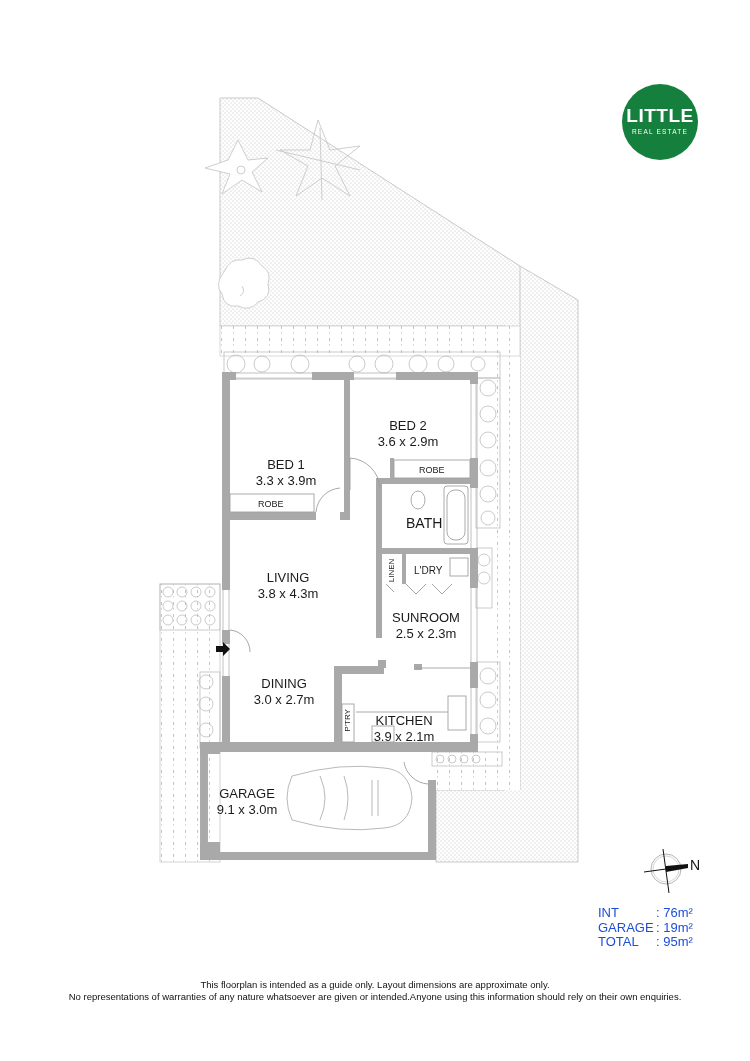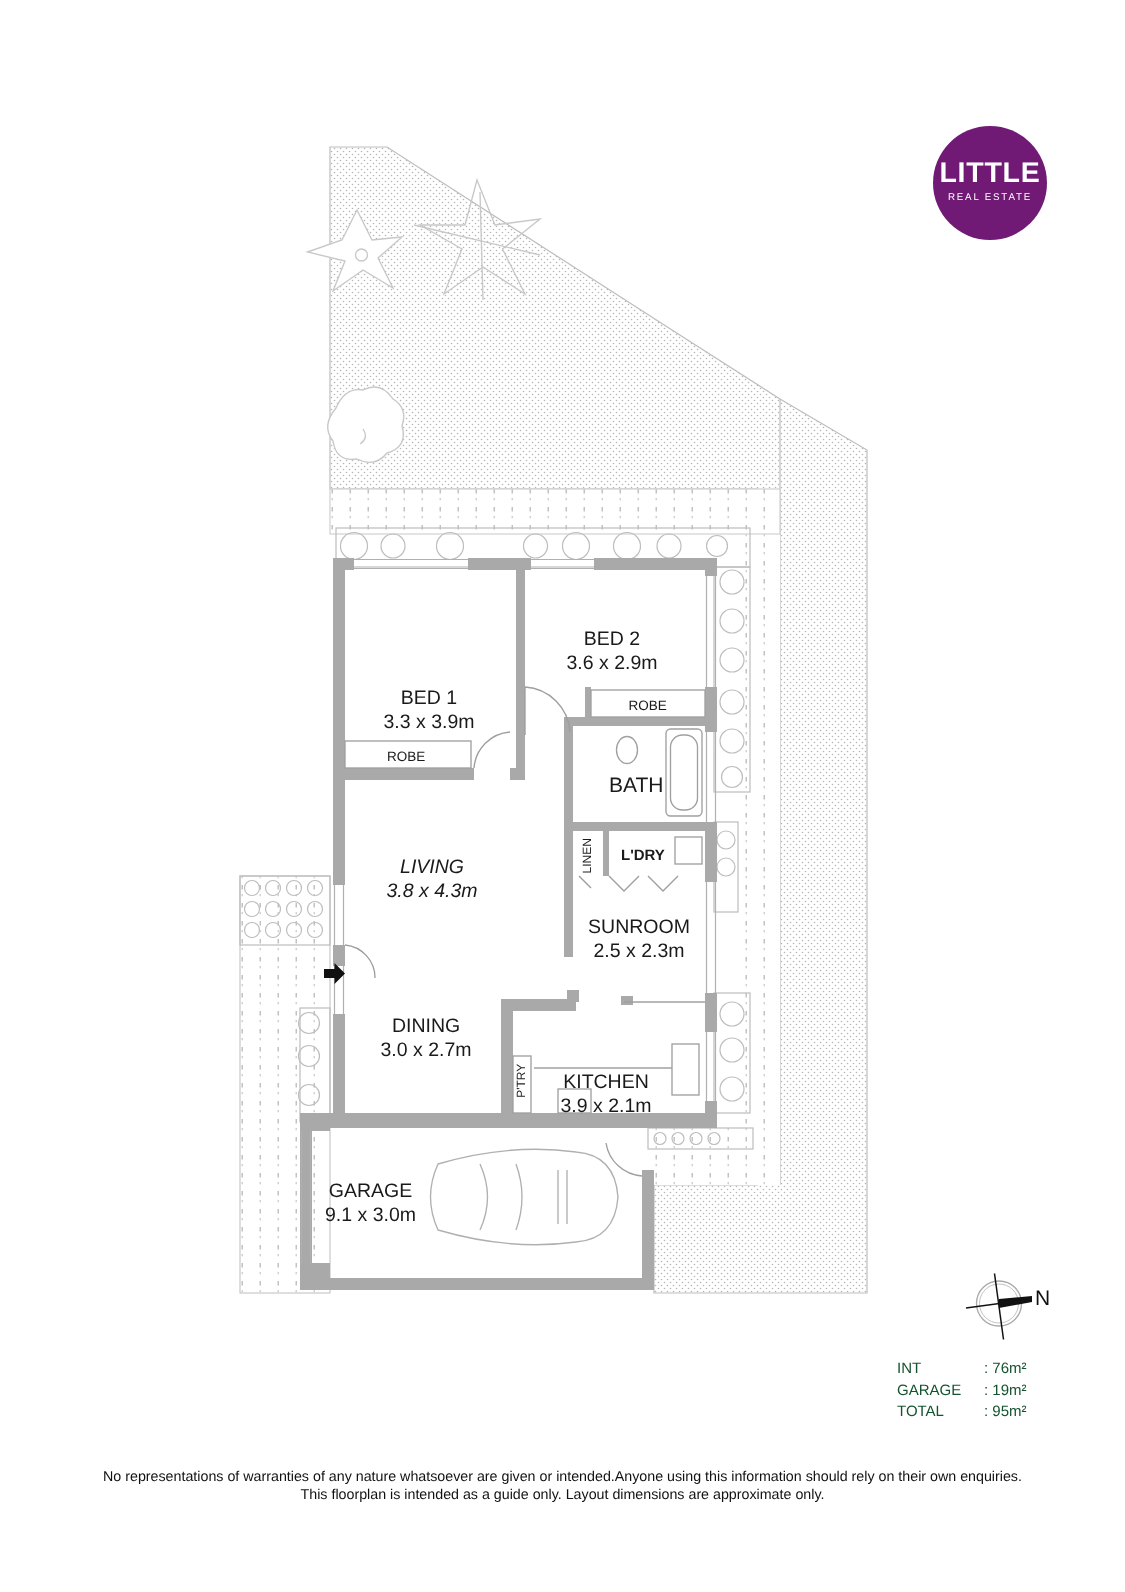--- a/index.html
+++ b/index.html
@@ -4,24 +4,24 @@
 <style>
   html, body { margin: 0; padding: 0; background: #ffffff; }
   body { width: 750px; height: 1061px; position: relative; overflow: hidden; font-family: "Liberation Sans", sans-serif; color: #222; }
   .abs { position: absolute; }
   svg.plan { position: absolute; left: 0; top: 0; }
   .room-label { position: absolute; text-align: center; font-size: 13px; line-height: 16px; color: #1a1a1a; white-space: nowrap; }
   .room-label .rn { display: block; }
   .room-label .rd { display: block; }
   .small-label { position: absolute; font-size: 9px; color: #1a1a1a; white-space: nowrap; }
   .vert { transform: rotate(-90deg); transform-origin: center; }
-  .logo { position: absolute; left: 622px; top: 84px; width: 76px; height: 76px; border-radius: 50%; background: #701a75; color: #fff; text-align: center; }
+  .logo { position: absolute; left: 622px; top: 84px; width: 76px; height: 76px; border-radius: 50%; background: #15803d; color: #fff; text-align: center; }
   .logo .l1 { position: absolute; left: 0; right: 0; top: 22px; font-size: 19px; font-weight: bold; letter-spacing: 0.5px; line-height: 20px; }
   .logo .l2 { position: absolute; left: 0; right: 0; top: 44px; font-size: 6.5px; letter-spacing: 1.2px; line-height: 8px; }
-  .areas { position: absolute; left: 598px; top: 906px; font-size: 10px; line-height: 14.5px; color: #14532d; }
+  .areas { position: absolute; left: 598px; top: 906px; font-size: 13px; line-height: 14.5px; color: #1d4ed8; }
   .areas .row { display: flex; }
   .areas .k { width: 58px; }
   .disclaimer { position: absolute; left: 0; width: 750px; top: 979px; text-align: center; font-size: 9.5px; line-height: 11.5px; color: #111; }
 </style>
 </head>
 <body>
 
 <svg class="plan" width="750" height="1061" viewBox="0 0 750 1061" xmlns="http://www.w3.org/2000/svg">
   <defs>
     <pattern id="dots" width="4" height="4" patternUnits="userSpaceOnUse">
@@ -233,21 +233,21 @@
 </div>
 
 <div class="room-label" style="left:244px; top:424px; width:84px;margin-top:33px;">
   <span class="rn">BED 1</span>
   <span class="rd">3.3 x 3.9m</span>
 </div>
 <div class="room-label" style="left:366px; top:418px; width:84px;">
   <span class="rn">BED 2</span>
   <span class="rd">3.6 x 2.9m</span>
 </div>
-<div class="room-label" style="left:246px; top:570px; width:84px;font-style:italic;">
+<div class="room-label" style="left:246px; top:570px; width:84px;">
   <span class="rn">LIVING</span>
   <span class="rd">3.8 x 4.3m</span>
 </div>
 <div class="room-label" style="left:242px; top:676px; width:84px;">
   <span class="rn">DINING</span>
   <span class="rd">3.0 x 2.7m</span>
 </div>
 <div class="room-label" style="left:384px; top:610px; width:84px;">
   <span class="rn">SUNROOM</span>
   <span class="rd">2.5 x 2.3m</span>
@@ -257,21 +257,21 @@
   <span class="rd">3.9 x 2.1m</span>
 </div>
 <div class="room-label" style="left:210px; top:786px; width:74px;">
   <span class="rn">GARAGE</span>
   <span class="rd">9.1 x 3.0m</span>
 </div>
 
 <div class="small-label" style="left:258px; top:499px;">ROBE</div>
 <div class="small-label" style="left:419px; top:465px;">ROBE</div>
 <div class="small-label" style="left:406px; top:515px; font-size:14px;">BATH</div>
-<div class="small-label" style="left:414px; top:565px; font-size:10px;font-weight:bold;">L'DRY</div>
+<div class="small-label" style="left:414px; top:565px; font-size:10px;">L'DRY</div>
 <div class="small-label vert" style="left:380px; top:566px; font-size:8px;">LINEN</div>
 <div class="small-label vert" style="left:336px; top:716px; font-size:8px;">P'TRY</div>
 
 <div class="abs" style="left:690px; top:857px; font-size:14px; color:#111;">N</div>
 
 <div class="areas">
   <div class="row">
     <span class="k">INT</span>
     <span>: 76m²</span>
   </div>
@@ -279,15 +279,15 @@
     <span class="k">GARAGE</span>
     <span>: 19m²</span>
   </div>
   <div class="row">
     <span class="k">TOTAL</span>
     <span>: 95m²</span>
   </div>
 </div>
 
 <div class="disclaimer">
+  <div>This floorplan is intended as a guide only. Layout dimensions are approximate only.</div>
   <div>No representations of warranties of any nature whatsoever are given or intended.Anyone using this information should rely on their own enquiries.</div>
-  <div>This floorplan is intended as a guide only. Layout dimensions are approximate only.</div>
 </div>
 
 </body></html>

